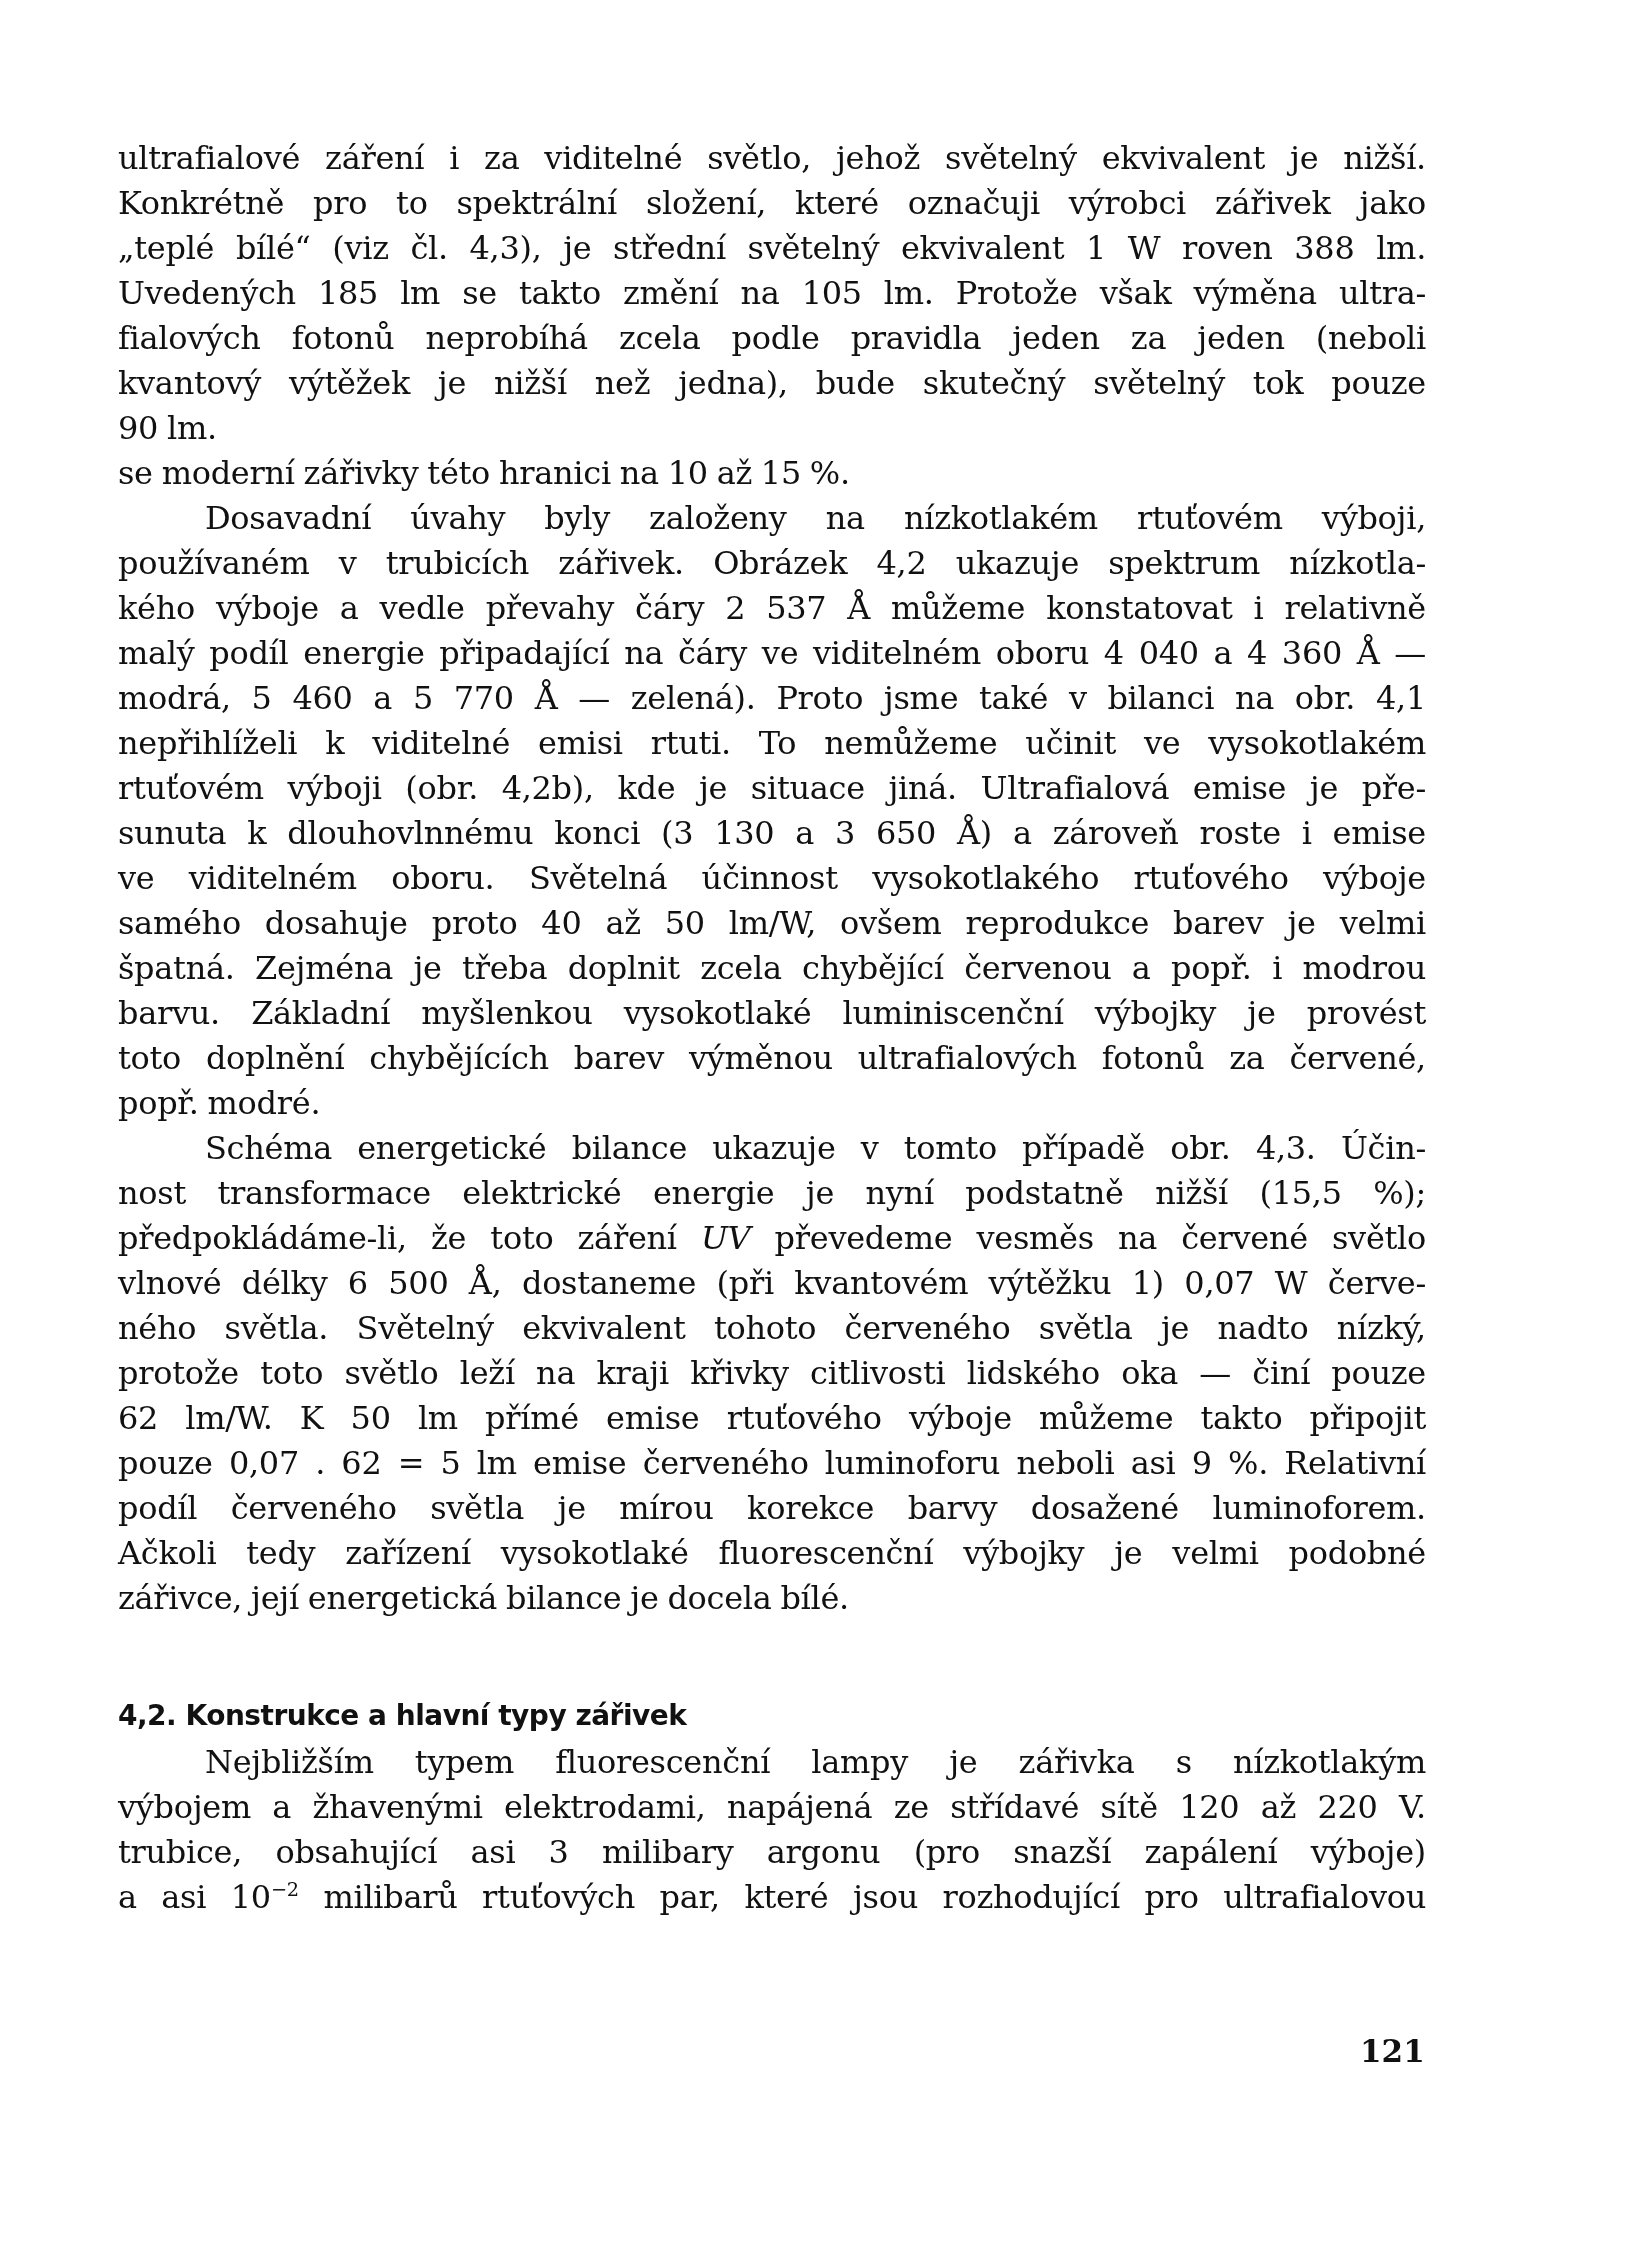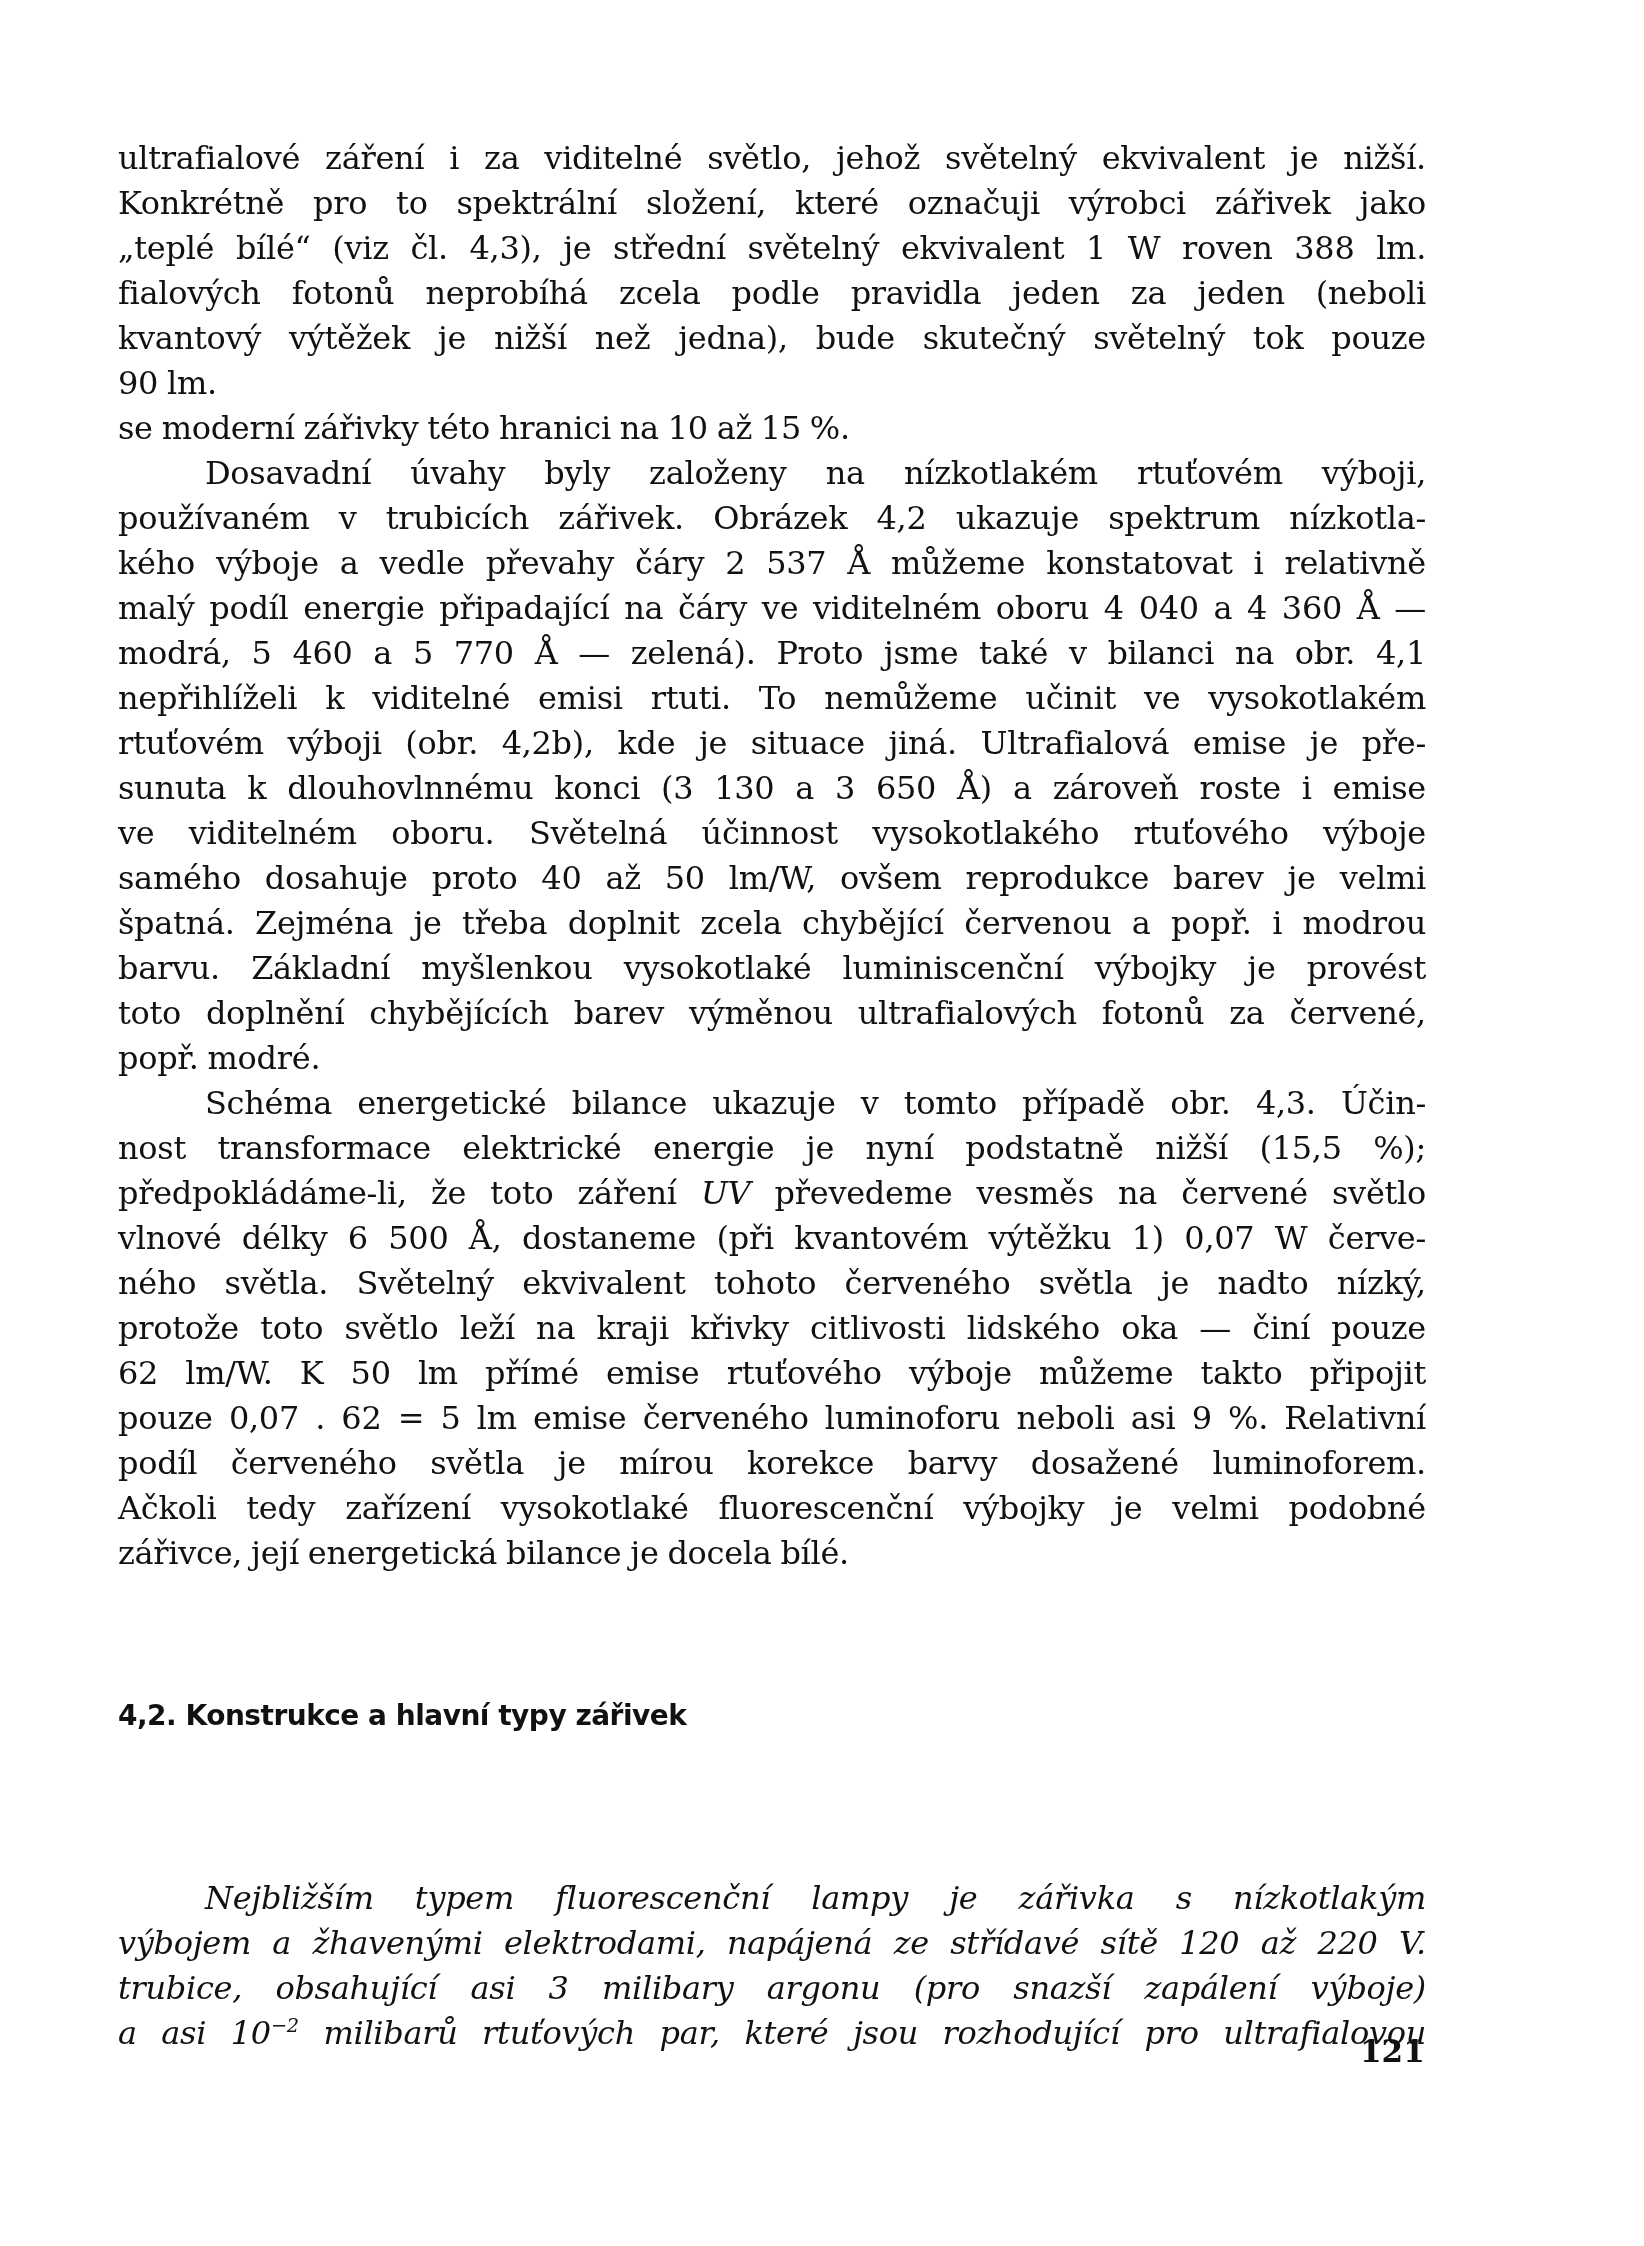--- a/index.html
+++ b/index.html
@@ -49,42 +49,42 @@
       left: 0;
       top: 1699px;
       font-family: "DejaVu Sans", "Liberation Sans", sans-serif;
       font-weight: bold;
       font-size: 28px;
       letter-spacing: -0.5px;
     }
     .lines2 {
       position: absolute;
       left: 0;
-      top: 1876px;
+      top: 1740px;
       width: 1308px;
-      font-style: italic;
     }
     .page-number {
       position: absolute;
       left: 1242px;
       top: 2033px;
       font-weight: bold;
       font-size: 31px;
     }
     em { font-style: italic; }
     sup { font-size: 19.4px; vertical-align: 11.6px; line-height: 0; }
   </style>
 </head>
 <body>
 
 <div class="page">
   <div class="lines">
     <div class="line">ultrafialové záření i za viditelné světlo, jehož světelný ekvivalent je nižší.</div>
     <div class="line">Konkrétně pro to spektrální složení, které označuji výrobci zářivek jako</div>
     <div class="line">„teplé bílé“ (viz čl. 4,3), je střední světelný ekvivalent 1 W roven 388 lm.</div>
+    <div class="line">Uvedených 185 lm se takto změní na 105 lm. Protože však výměna ultra-</div>
     <div class="line">fialových fotonů neprobíhá zcela podle pravidla jeden za jeden (neboli</div>
     <div class="line">kvantový výtěžek je nižší než jedna), bude skutečný světelný tok pouze</div>
     <div class="line last">90 lm.</div>
     <div class="line last">se moderní zářivky této hranici na 10 až 15 %.</div>
     <div class="line indent">Dosavadní úvahy byly založeny na nízkotlakém rtuťovém výboji,</div>
     <div class="line">používaném v trubicích zářivek. Obrázek 4,2 ukazuje spektrum nízkotla-</div>
     <div class="line">kého výboje a vedle převahy čáry 2 537 Å můžeme konstatovat i relativně</div>
     <div class="line">malý podíl energie připadající na čáry ve viditelném oboru 4 040 a 4 360 Å —</div>
     <div class="line">modrá, 5 460 a 5 770 Å — zelená). Proto jsme také v bilanci na obr. 4,1</div>
     <div class="line">nepřihlíželi k viditelné emisi rtuti. To nemůžeme učinit ve vysokotlakém</div>

